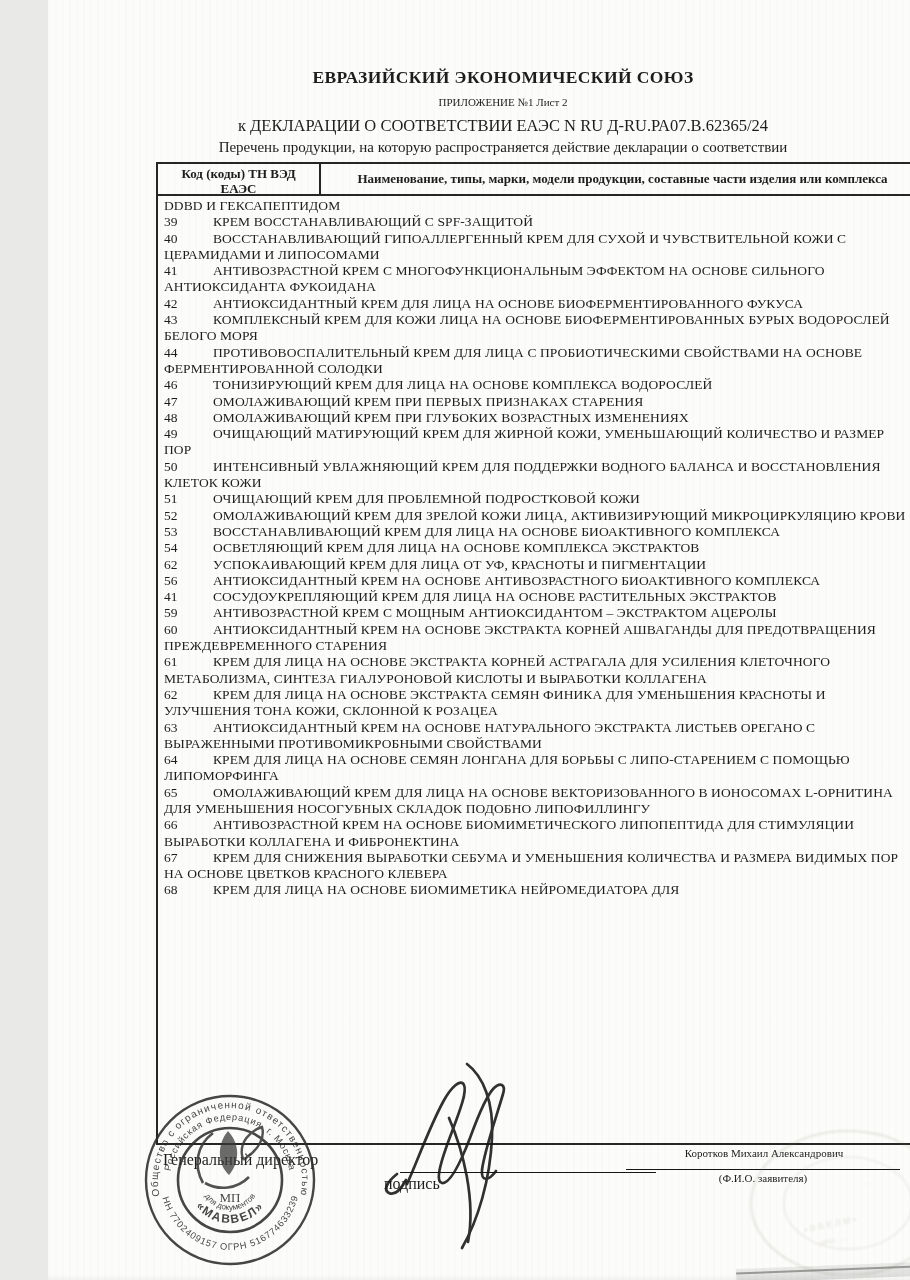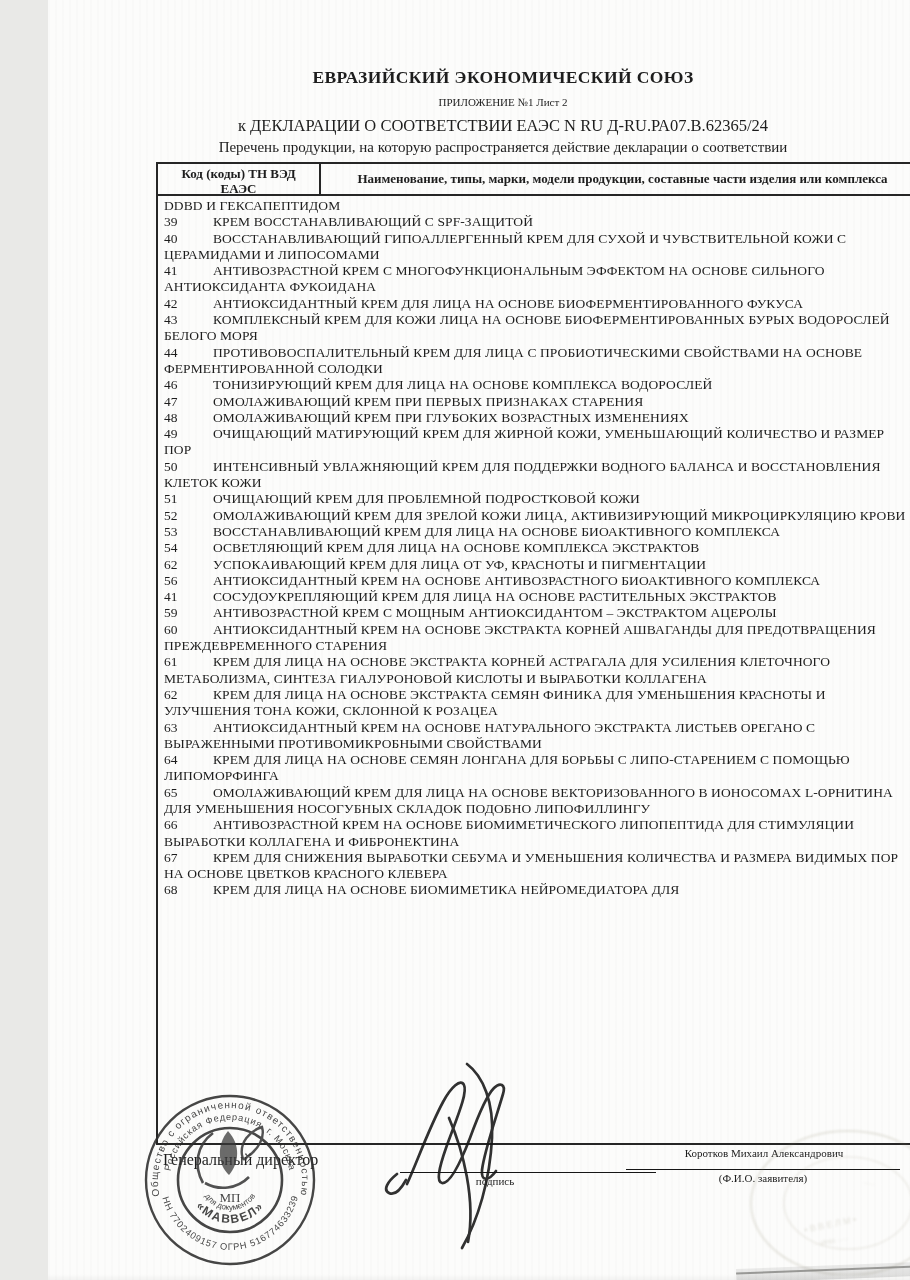--- a/index.html
+++ b/index.html
@@ -22,21 +22,21 @@
   .th2{flex:1;font-weight:bold;font-size:13px;text-align:center;display:flex;
     align-items:center;justify-content:center;padding:0 4px;}
   .tbody{display:flex;height:947px;box-sizing:border-box;flex-direction:column;}
   .td1{width:163px;border-right:2px solid #262626;box-sizing:border-box;}
   .td2{flex:1;padding:2px 10px 0 6px;font-size:13.5px;line-height:16.3px;
     letter-spacing:.1px;overflow:hidden;}
   .item .num{display:inline-block;width:49px;}
   
   .director{position:absolute;left:115px;top:1151px;font-size:16px;}
   .sig-line{position:absolute;left:352px;top:1172px;width:256px;border-top:1.6px solid #161616;}
-  .sig-cap{position:absolute;left:352px;top:1175px;width:190px;text-align:center;font-size:11px;}
+  .sig-cap{position:absolute;left:336px;top:1175px;width:190px;text-align:left;font-size:16px;}
   .fio{position:absolute;left:580px;top:1147px;width:272px;text-align:center;font-size:11px;white-space:nowrap;}
   .fio-line{position:absolute;left:578px;top:1169px;width:274px;border-top:1.6px solid #161616;}
   .fio-cap{position:absolute;left:578px;top:1172px;width:274px;text-align:center;font-size:11px;}
   
   .stamp{position:absolute;left:87px;top:1091px;width:190px;height:180px;opacity:.88;}
   .sig{position:absolute;left:335px;top:1052px;width:180px;height:200px;}
   .ghost{position:absolute;left:695px;top:1125px;width:210px;height:150px;filter:blur(1px);opacity:.55;}
   
   .edge-right{position:absolute;top:0;right:0;width:14px;height:100%;
     background:linear-gradient(to right, rgba(0,0,0,0) 0, rgba(0,0,0,0.035) 60%, rgba(0,0,0,0.07) 100%);}

